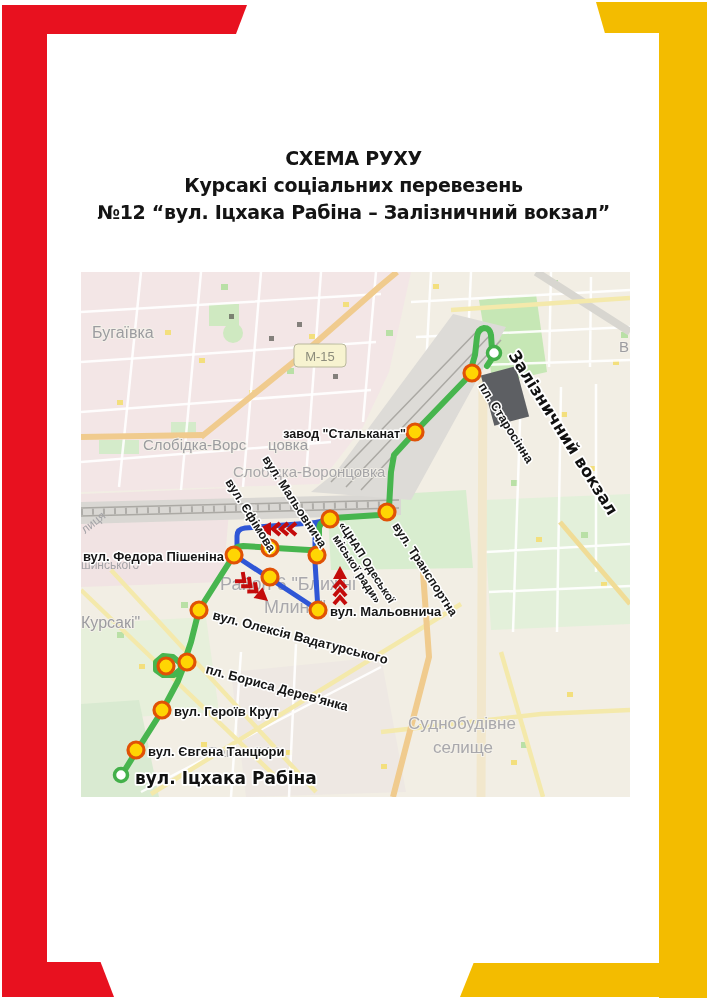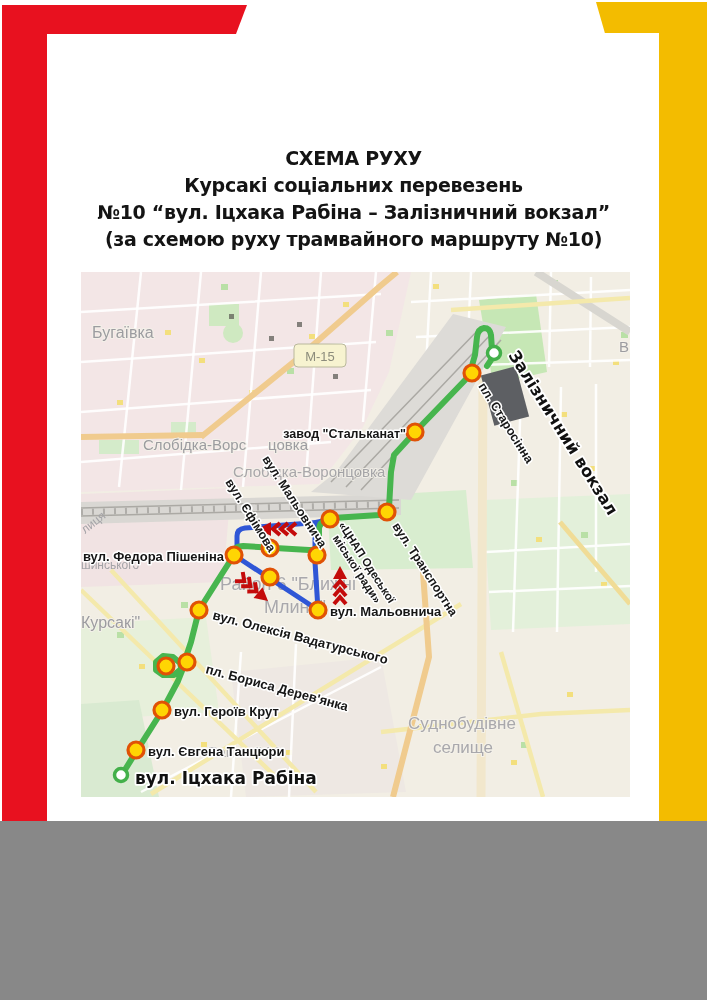--- a/index.html
+++ b/index.html
@@ -1,16 +1,16 @@
 <!DOCTYPE html>
 <html><head>
 <meta charset="utf-8">
 <style>
   html,body{margin:0;padding:0;background:#888;}
-  .page{position:relative;width:707px;height:821px;background:#ffffff;overflow:hidden;
+  .page{position:relative;width:707px;height:1000px;background:#ffffff;overflow:hidden;
         font-family:"Liberation Sans",sans-serif;}
   
   .bar{position:absolute;}
   .red{background:#e8111f;}
   .yellow{background:#f3bc00;}
   .red-v{left:2px;top:5px;width:45px;height:992px;}
   .red-top{left:2px;top:5px;width:245px;height:29px;clip-path:polygon(0 0,100% 0,95.5% 100%,0 100%);}
   .red-bottom{left:2px;top:962px;width:112px;height:35px;clip-path:polygon(0 0,88% 0,100% 100%,0 100%);}
   .yel-v{left:659px;top:2px;width:48px;height:996px;}
   .yel-top{left:596px;top:2px;width:111px;height:31px;clip-path:polygon(0 0,100% 0,100% 100%,8% 100%);}
@@ -42,22 +42,21 @@
   <div class="bar red red-v"></div>
   <div class="bar red red-top"></div>
   <div class="bar red red-bottom"></div>
   <div class="bar yellow yel-v"></div>
   <div class="bar yellow yel-top"></div>
   <div class="bar yellow yel-bottom"></div>
 
   <div class="title">
     <div>СХЕМА РУХУ</div>
     <div>Курсакі соціальних перевезень</div>
-    <div>№10 “вул. Іцхака Рабіна – Залізничний вокзал”</div>
-    <div>(за схемою руху трамвайного маршруту №10)</div>
+    <div>№12 “вул. Іцхака Рабіна – Залізничний вокзал”</div>
   </div>
 
   <div class="map-wrap">
   <svg width="549" height="525" viewBox="0 0 549 525">
 
     <defs>
       <g id="arrow">
         <polygon points="0,0 -13,-7 -13,7" fill="#c40b0b"></polygon>
         <path d="M-22,-6 L-15,0 L-22,6 M-30,-6 L-23,0 L-30,6 M-38,-6 L-31,0 L-38,6" stroke="#c40b0b" stroke-width="4" fill="none"></path>
       </g>

